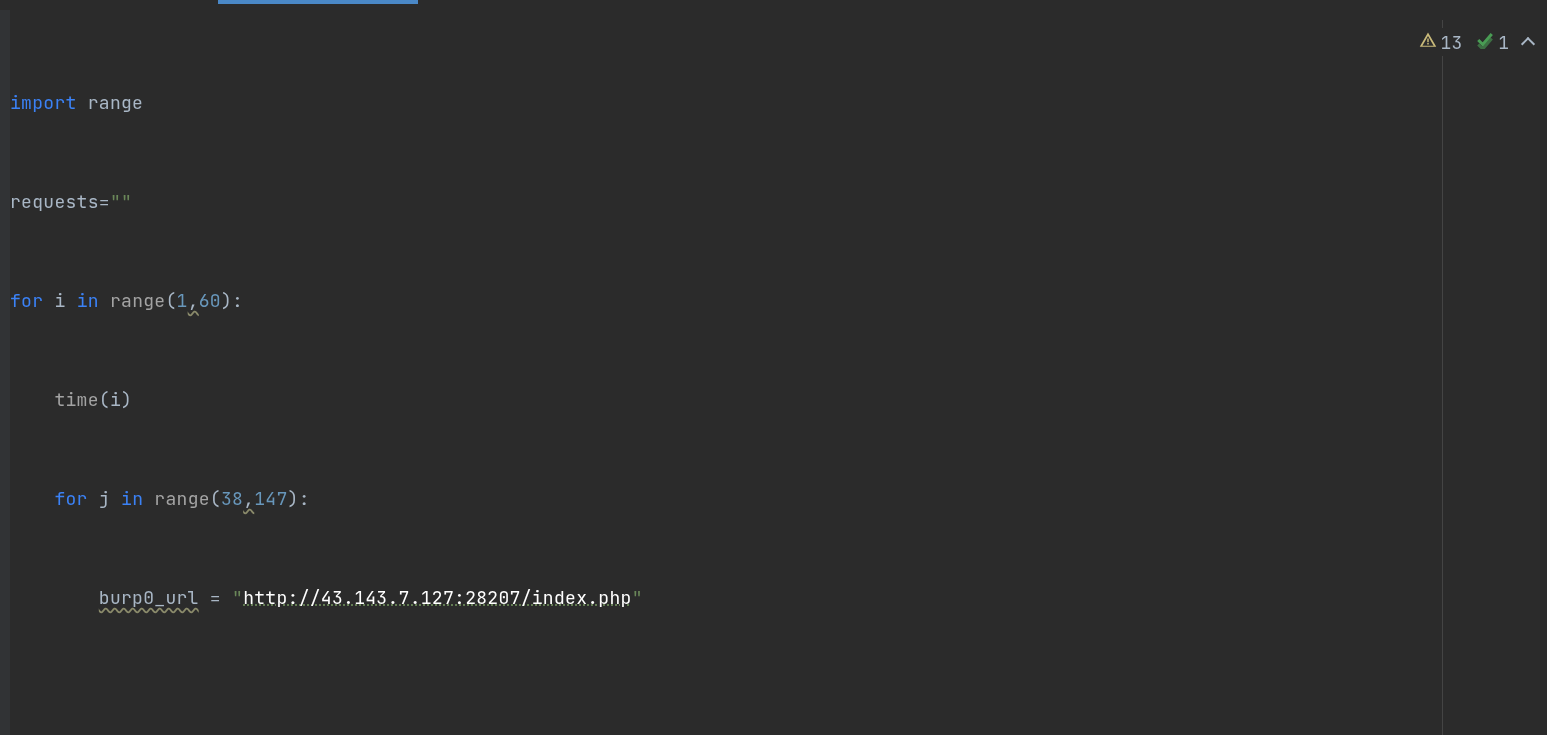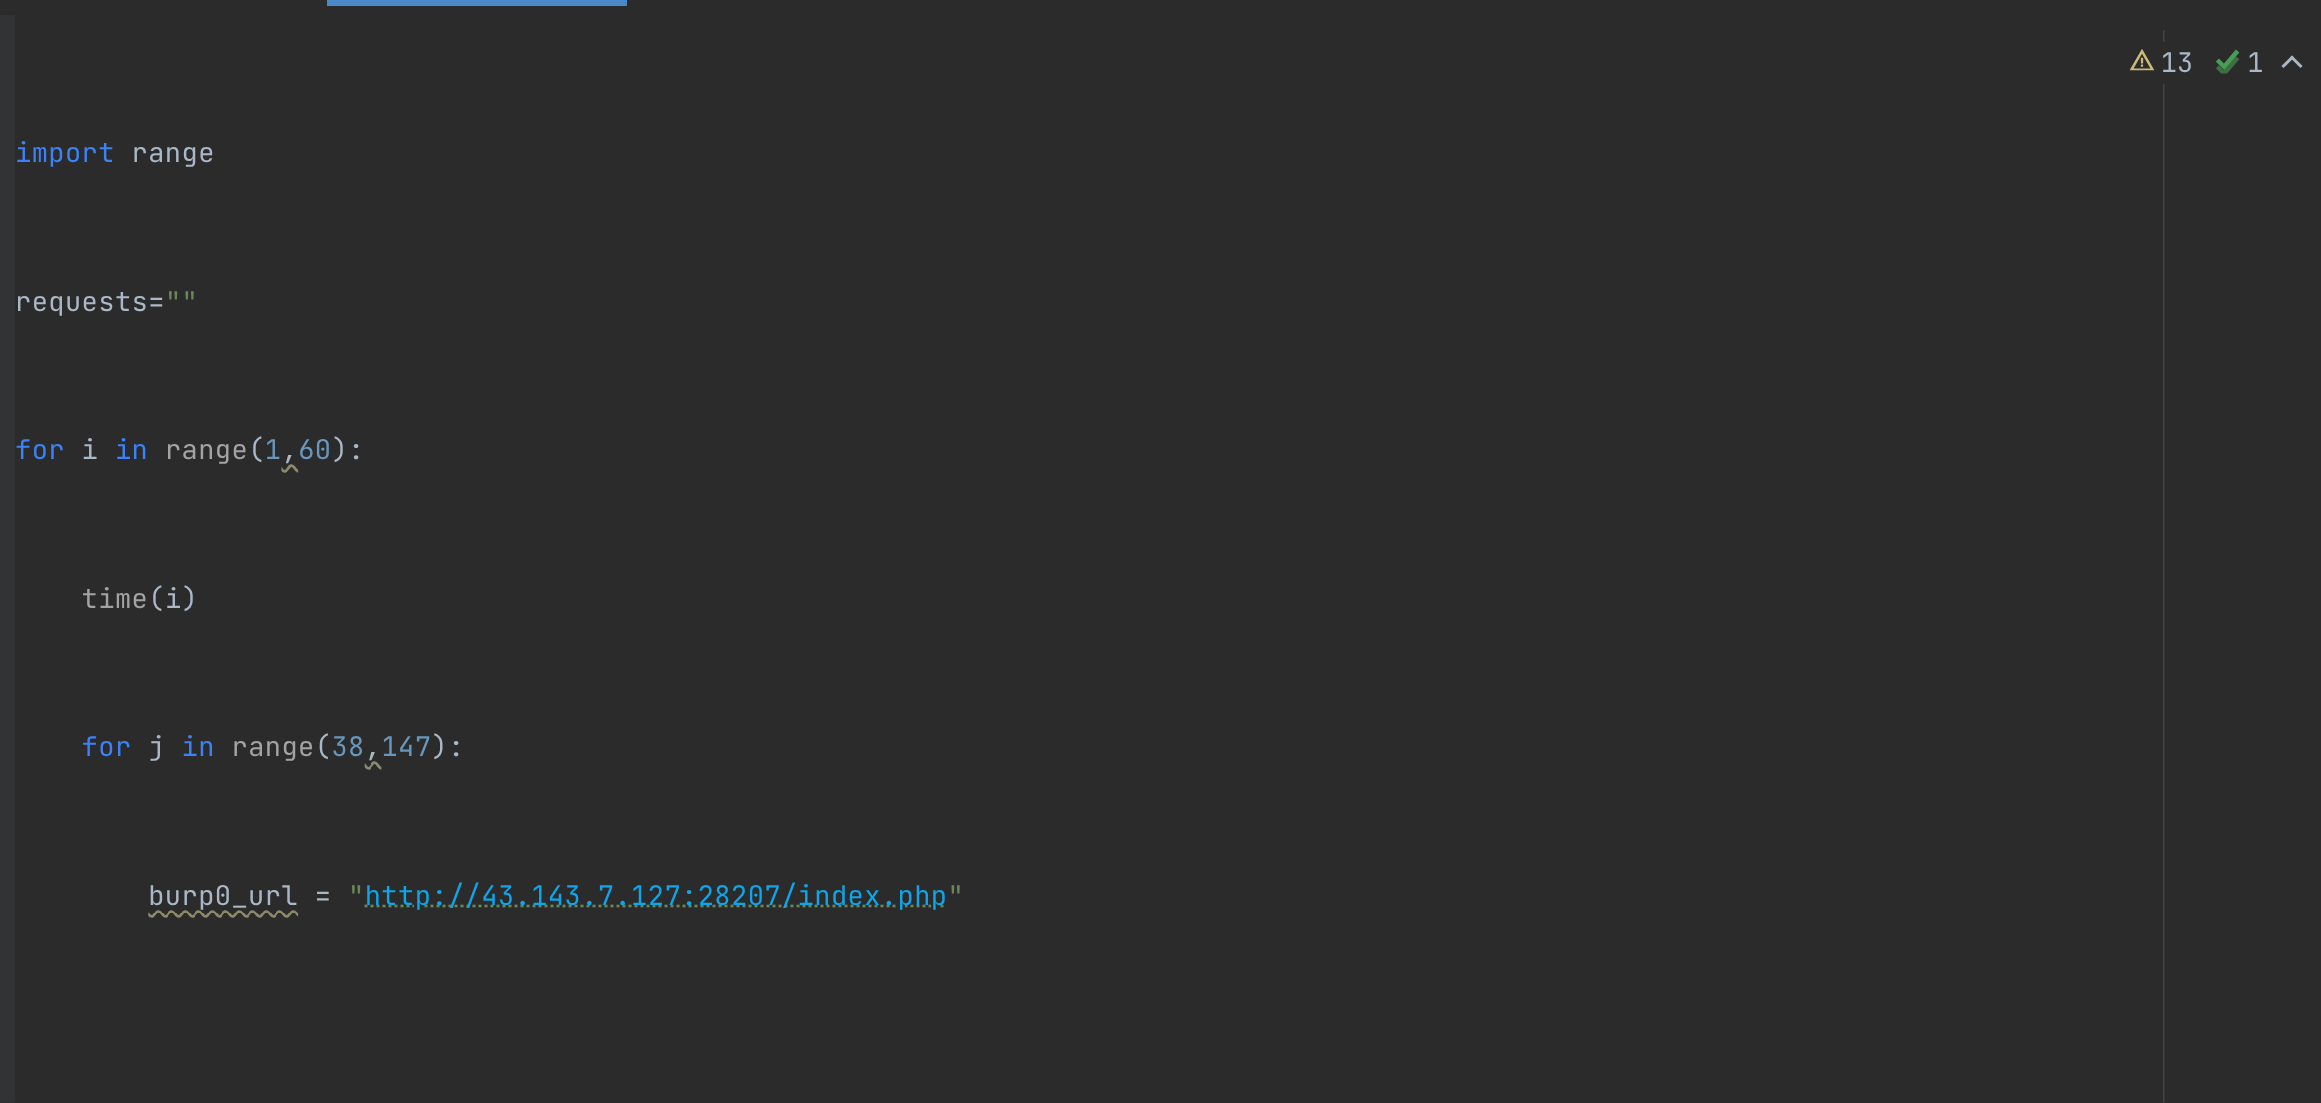--- a/index.html
+++ b/index.html
@@ -44,21 +44,21 @@
     white-space: pre;
     line-height: 33px;
     letter-spacing: 0.3px;
   }
   .line { height: 33px; }
   .kw { color: #3b82f6; }
   .builtin { color: #a3a3a3; }
   .paren { color: #a9b7c6; }
   .num { color: #6897bb; }
   .str { color: #6a8759; }
-  .str-url { color: #0ea5e9; text-decoration: underline dotted #6a8759; }
+  .str-url { color: #ffffff; text-decoration: underline dotted #6a8759; }
   .op { color: #a9b7c6; }
   .id { color: #a9b7c6; }
   .warnwave { text-decoration: underline wavy #8a8a6a; text-underline-offset: 3px; }
 
   .right-margin {
     position: absolute;
     top: 10px;
     bottom: 0;
     left: 1442px;
     width: 1px;

